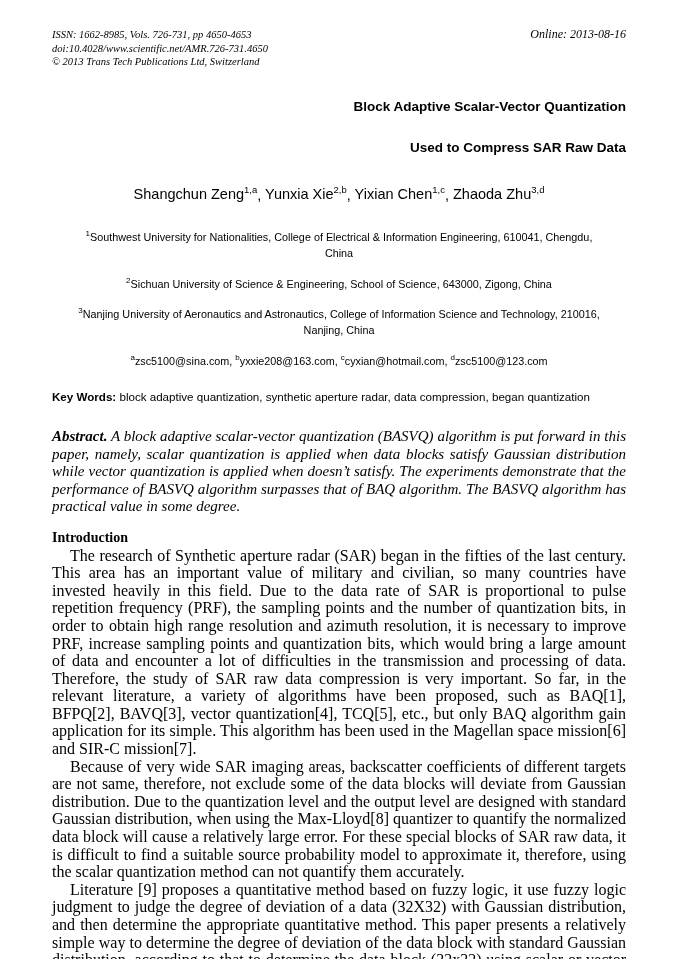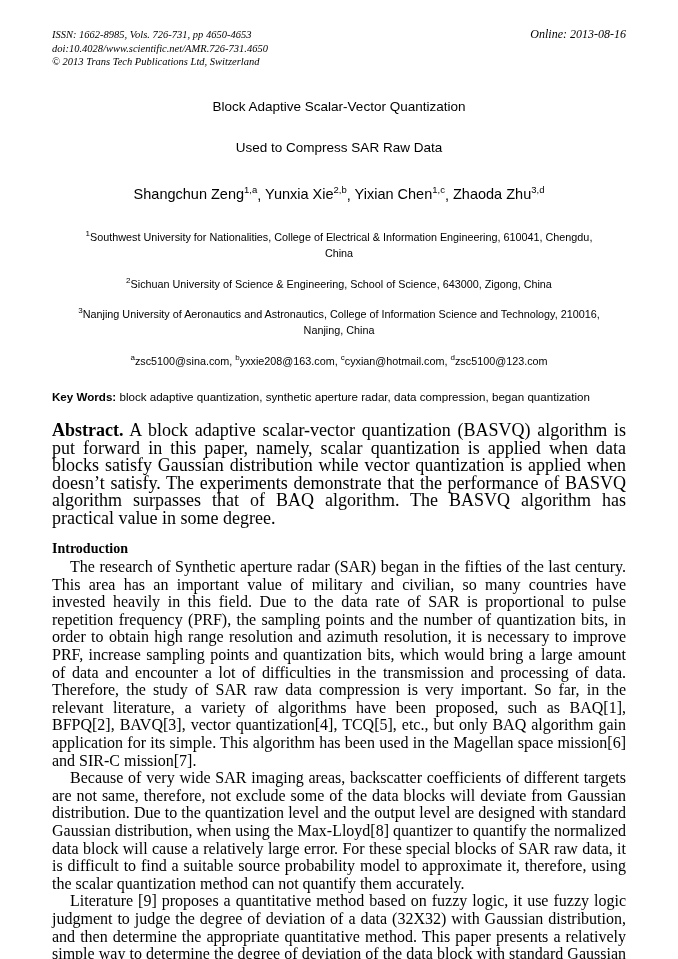--- a/index.html
+++ b/index.html
@@ -39,23 +39,23 @@
     top: 0;
     font-style: italic;
     font-size: 12px;
   }
   .header .copy {
     font-style: italic;
   }
 
   
   .title-block {
-    text-align: center;
+    text-align: right;
     font-family: "Liberation Sans", sans-serif;
-    font-weight: normal;
+    font-weight: bold;
     font-size: 13.5px;
     margin-top: 30px;
   }
   .title-line-1 { margin-bottom: 0; }
   .title-line-2 { margin-top: 26px; }
 
   
   .authors {
     text-align: center;
     font-family: "Liberation Sans", sans-serif;
@@ -94,25 +94,26 @@
     font-family: "Liberation Sans", sans-serif;
     text-align: justify;
     line-height: 15.5px;
   }
   .keywords .kw-label {
     font-weight: bold;
   }
 
   
   .abstract {
-    margin-top: 18px;
-    font-size: 18px;
+    margin-top: 24px;
+    font-size: 15px;
     text-align: justify;
     line-height: 17.5px;
     font-family: "Liberation Serif", serif;
+    font-style: italic;
   }
   .abstract .ab-label { font-weight: bold; }
 
   
   .section-head {
     font-weight: bold;
     font-size: 14px;
     margin-top: 14px;
     margin-bottom: 1px;
     font-family: "Liberation Serif", serif;

